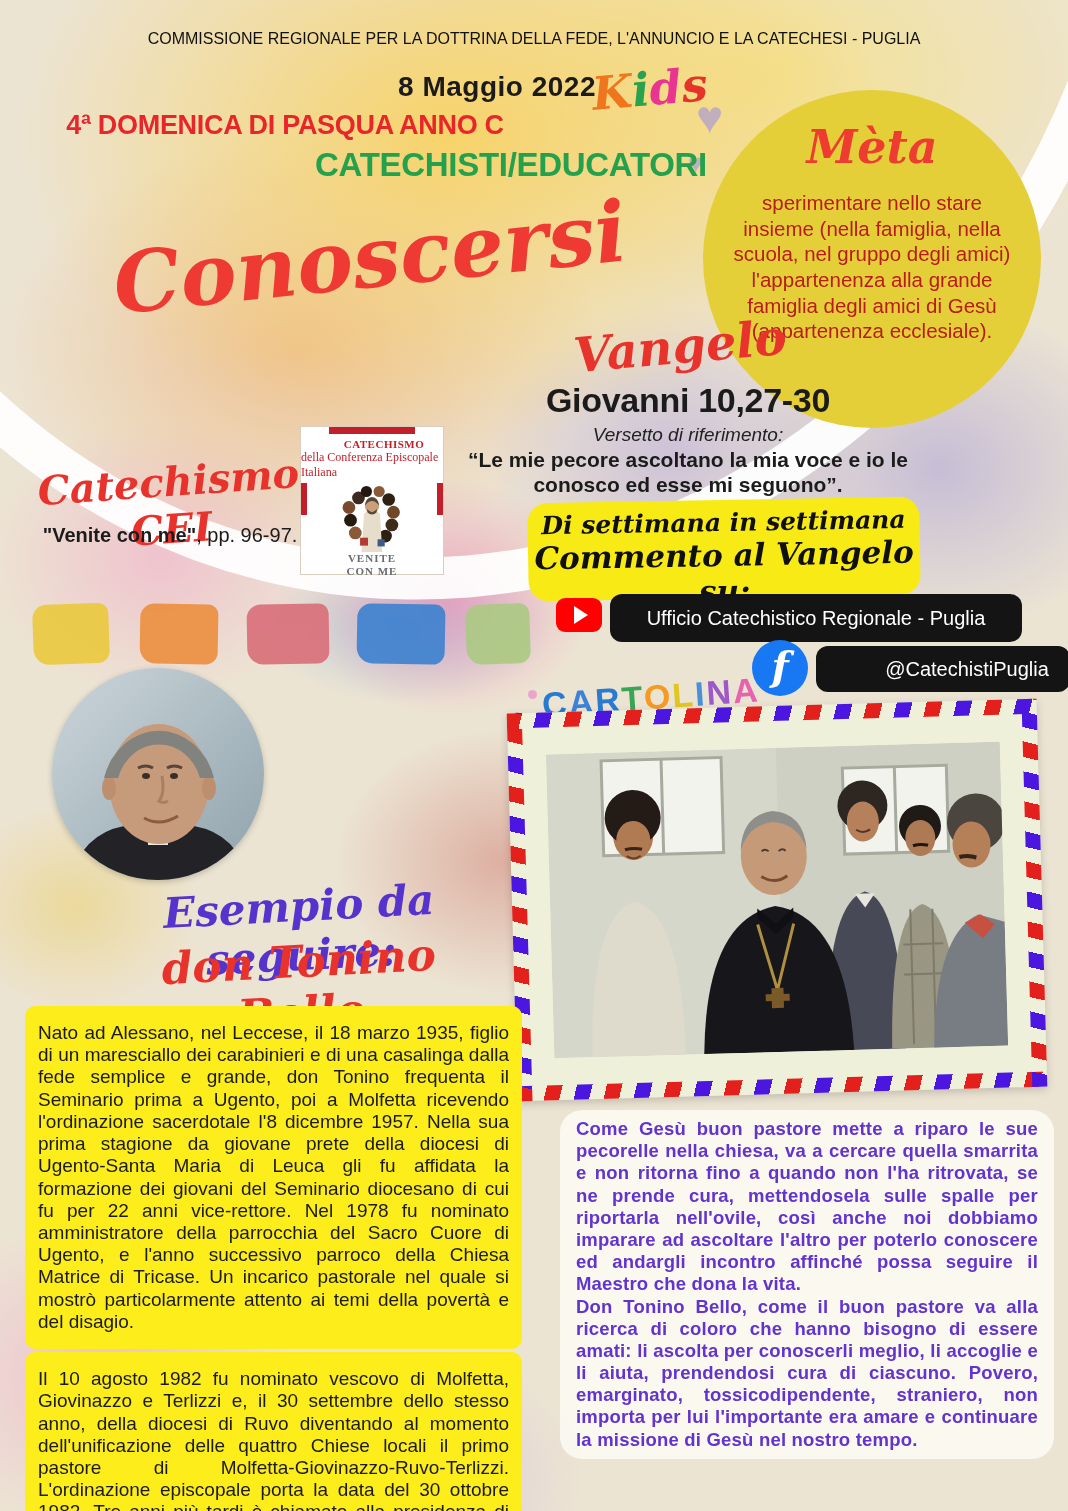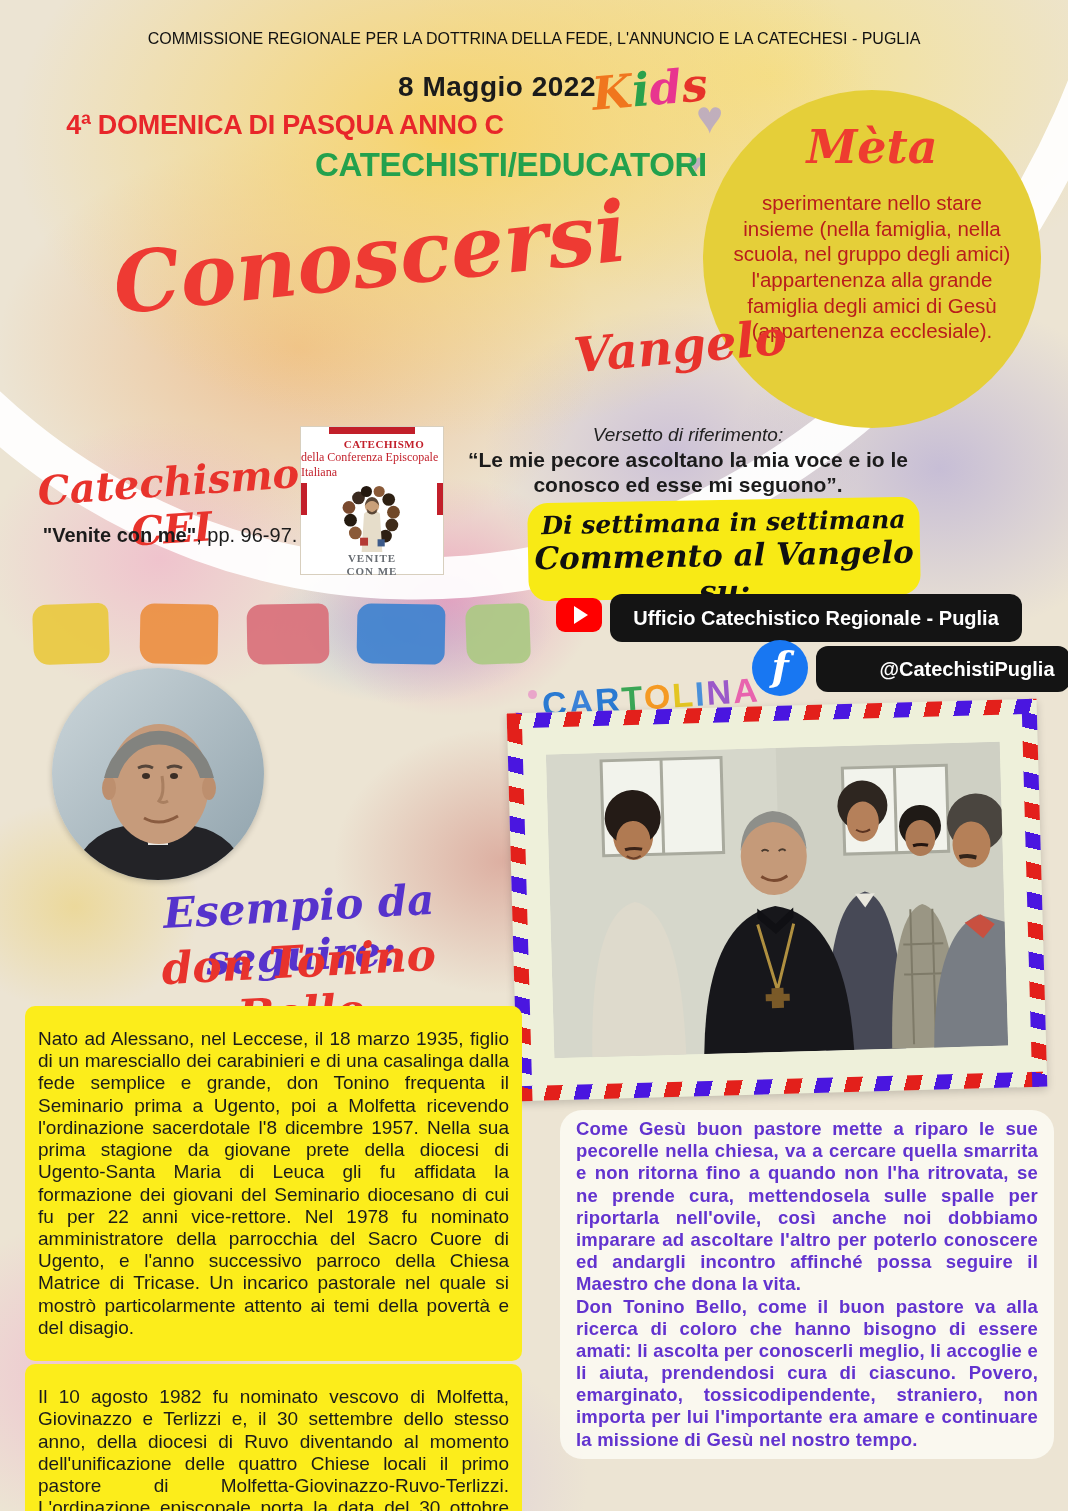--- a/index.html
+++ b/index.html
@@ -68,21 +68,21 @@
   .book-sh{text-align:left;font-family:"Liberation Serif",serif;font-size:12px;color:#c21f2a;}
   .book-ill{display:block;margin:2px auto 0;}
   .book-t{text-align:center;font-family:"Liberation Serif",serif;font-weight:bold;font-size:11px;color:#676c72;letter-spacing:1px;line-height:1.15;}
 
   .commento-box{left:528px;top:500px;width:392px;height:98px;background:#f8ea15;border-radius:20px;transform:rotate(-1deg);}
   .cb1{margin-top:8px;text-align:center;font-size:25px;color:#101010;}
   .cb2{text-align:center;font-size:31px;color:#101010;}
 
   .yt-icon{left:556px;top:598px;width:46px;height:34px;background:#f00;border-radius:9px;}
   .yt-icon::after{content:"";position:absolute;left:18px;top:8px;border-left:14px solid #fff;border-top:9px solid transparent;border-bottom:9px solid transparent;}
-  .pill{background:#141414;border-radius:12px;color:#fff;font-weight:bold;}
+  .pill{background:#141414;border-radius:12px;color:#fff;font-weight:normal;}
   .yt-pill{left:610px;top:594px;width:412px;height:48px;font-size:20px;line-height:48px;}
   .fb-icon{left:752px;top:640px;width:56px;height:56px;border-radius:50%;background:#1877f2;color:#fff;
     font-family:"DejaVu Serif",serif;font-style:italic;font-weight:bold;font-size:40px;text-align:center;line-height:52px;}
   .fb-pill{left:816px;top:646px;width:206px;height:46px;font-size:20px;line-height:46px;padding-left:48px;}
 
   .sw{top:604px;height:60px;border-radius:14px 10px 12px 16px;opacity:.92;}
   .sw1{left:33px;width:76px;background:#e9c93f;transform:rotate(-2deg);}
   .sw2{left:140px;width:78px;background:#ec8f41;transform:rotate(1deg);}
   .sw3{left:247px;width:82px;background:#d9707a;transform:rotate(-1deg);}
   .sw4{left:357px;width:88px;background:#3f82cf;transform:rotate(1deg);}
@@ -106,21 +106,21 @@
   .st-l{left:0;top:0;bottom:0;width:15px;background:repeating-linear-gradient(15deg,#e3201b 0 15px,rgba(0,0,0,0) 15px 29px,#4a16e0 29px 44px,rgba(0,0,0,0) 44px 58px);}
   .st-r{right:0;top:0;bottom:0;width:15px;background:repeating-linear-gradient(15deg,#4a16e0 0 15px,rgba(0,0,0,0) 15px 29px,#e3201b 29px 44px,rgba(0,0,0,0) 44px 58px);}
   .photo{position:absolute;left:38px;top:42px;right:38px;bottom:42px;}
 
   .portrait{left:52px;top:668px;width:212px;height:212px;border-radius:50%;overflow:hidden;box-shadow:0 2px 6px rgba(0,0,0,.2);}
 
   .esempio1{left:95px;top:882px;width:410px;font-size:42px;color:#5633cc;transform:rotate(-3deg);}
   .esempio2{left:105px;top:936px;width:390px;font-size:44px;color:#e8332c;transform:rotate(-3deg);}
 
   .bio{left:25px;top:1006px;width:497px;}
-  .bio p{margin:0 0 3px 0;background:#fced1b;border-radius:10px;padding:22px 13px;
+  .bio p{margin:0 0 3px 0;background:#fced1b;border-radius:10px;padding:16px 13px;
     font-size:19px;line-height:1.17;text-align:justify;color:#1b1b1b;}
 
   .comment{left:560px;top:1110px;width:494px;background:rgba(255,255,250,.72);border-radius:22px;padding:8px 16px;box-sizing:border-box;}
   .comment p{margin:0;font-size:18.5px;line-height:1.2;font-weight:bold;text-align:justify;color:#6233cf;letter-spacing:.2px;}
 </style>
 </head>
 <body>
 
 <div class="poster">
 
@@ -138,20 +138,21 @@
   <div class="abs ctr cond sunday">4ª DOMENICA DI PASQUA ANNO C</div>
   <div class="abs ctr cond audience">CATECHISTI/EDUCATORI</div>
   <div class="abs ctr script main-title">Conoscersi</div>
 
   <div class="abs meta-circle">
     <div class="script meta-title">Mèta</div>
     <div class="meta-text">sperimentare nello stare insieme (nella famiglia, nella scuola, nel gruppo degli amici) l'appartenenza alla grande famiglia degli amici di Gesù (appartenenza ecclesiale).</div>
   </div>
 
   <div class="abs ctr script vangelo-title">Vangelo</div>
+  <div class="abs ctr cond vangelo-ref">Giovanni 10,27-30</div>
   <div class="abs ctr versetto">Versetto di riferimento:</div>
   <div class="abs ctr quote">“Le mie pecore ascoltano la mia voce e io le conosco ed esse mi seguono”.</div>
 
   <div class="abs ctr script catechismo-title">Catechismo CEI</div>
   <div class="abs ctr venite"><span class="b">"Venite con me"</span><span>, pp. 96-97.</span></div>
 
   <div class="abs book">
     <div class="book-topbar"></div>
     <span class="bm l"></span>
     <span class="bm r"></span>

